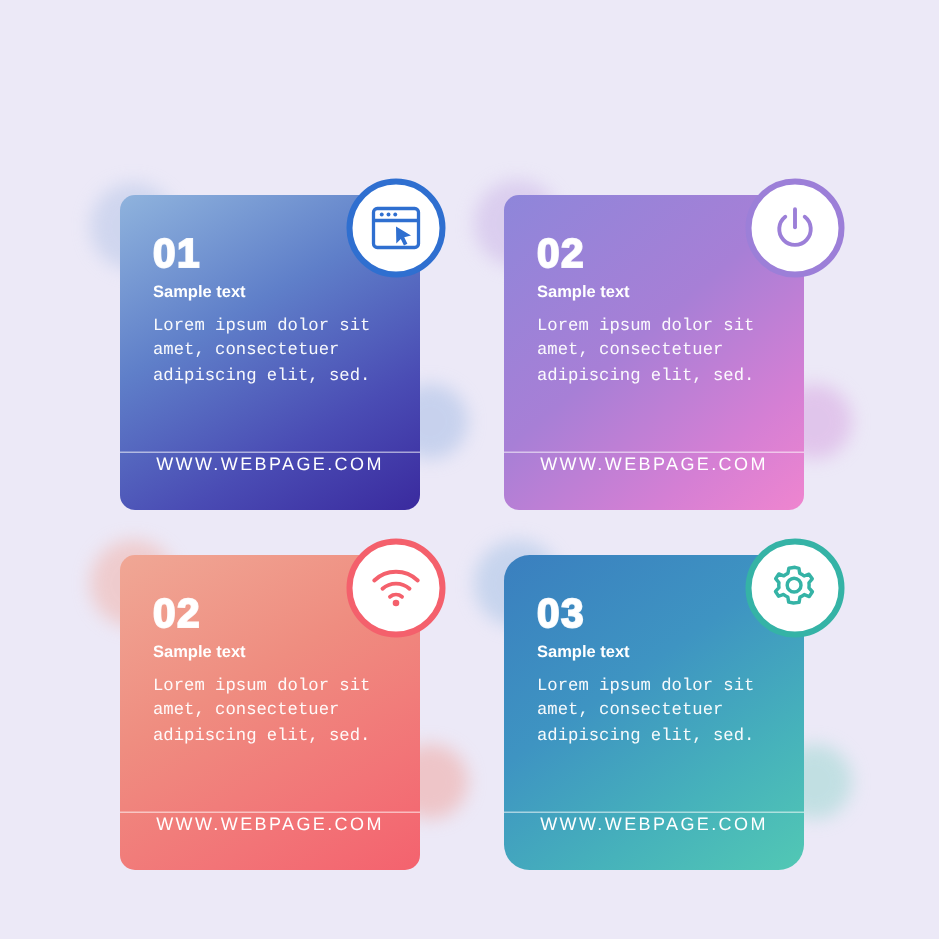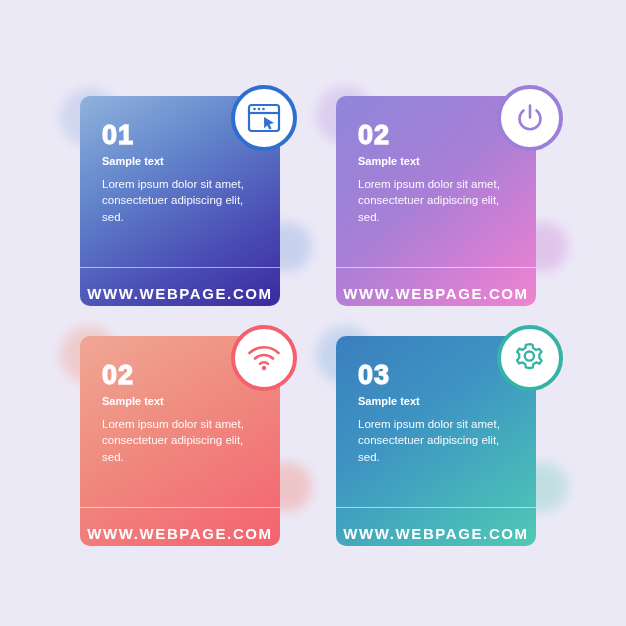--- a/index.html
+++ b/index.html
@@ -10,20 +10,21 @@
     width: 626px;
     height: 626px;
     background: #ece9f7;
     font-family: "Liberation Sans", sans-serif;
     overflow: hidden;
   }
   .canvas {
     position: relative;
     width: 626px;
     height: 562px;
+    margin-top: 34px;
   }
 
   
   .blob {
     position: absolute;
     border-radius: 50%;
     filter: blur(6px);
     opacity: 0.55;
   }
 
@@ -61,37 +62,38 @@
     margin: 0 0 9px 0;
     line-height: 1.1;
     color: #ffffff;
   }
   .desc {
     font-size: 11.5px;
     line-height: 1.42;
     margin: 0;
     color: rgba(255,255,255,0.95);
     max-width: 155px;
+    font-family: Liberation Mono, monospace;
   }
   .rule {
     position: absolute;
     left: 0;
     right: 0;
     bottom: 38px;
     height: 1px;
     background: rgba(255,255,255,0.55);
   }
   .url {
     position: absolute;
     left: 0;
     right: 0;
-    bottom: 4px;
+    bottom: 24px;
     text-align: center;
-    font-size: 15px;
-    font-weight: bold;
+    font-size: 12px;
+    font-weight: normal;
     letter-spacing: 1.6px;
     color: #ffffff;
   }
 
   .badge {
     position: absolute;
     width: 66px;
     height: 66px;
     border-radius: 50%;
     background: #ffffff;
@@ -169,21 +171,21 @@
     <span>
       <svg width="34" height="26" viewBox="0 0 34 26" fill="none">
         <path d="M2.5 8 A 21 21 0 0 1 31.5 8" stroke="#f4606c" stroke-width="2.6" stroke-linecap="round"></path>
         <path d="M8 13.5 A 13.5 13.5 0 0 1 26 13.5" stroke="#f4606c" stroke-width="2.6" stroke-linecap="round"></path>
         <path d="M13 18.8 A 6.5 6.5 0 0 1 21 18.8" stroke="#f4606c" stroke-width="2.6" stroke-linecap="round"></path>
         <circle cx="17" cy="23" r="2.2" fill="#f4606c"></circle>
       </svg>
     </span>
   </div>
 
-  <div class="card" style="left:336px; top:336px; background:linear-gradient(145deg,#3a7fbf 0%,#3e94c2 40%,#46b2bb 72%,#52c8b4 100%);">
+  <div class="card" style="left:336px; top:336px; background:linear-gradient(145deg,#3a7fbf 0%,#3e94c2 40%,#46b2bb 72%,#52c8b4 100%);border-radius:17px;">
     <div class="card-inner">
       <div class="num outline">03</div>
       <div class="title">Sample text</div>
       <div class="desc">Lorem ipsum dolor sit amet, consectetuer adipiscing elit, sed.</div>
     </div>
     <div class="rule"></div>
     <div class="url">WWW.WEBPAGE.COM</div>
   </div>
   <div class="badge" style="left:497px; top:325px; border:4px solid #35b3a6;">
     <span>

